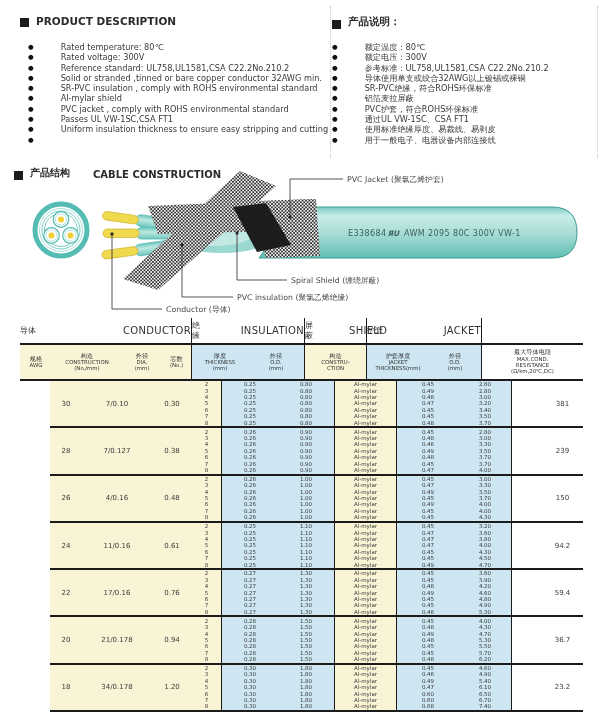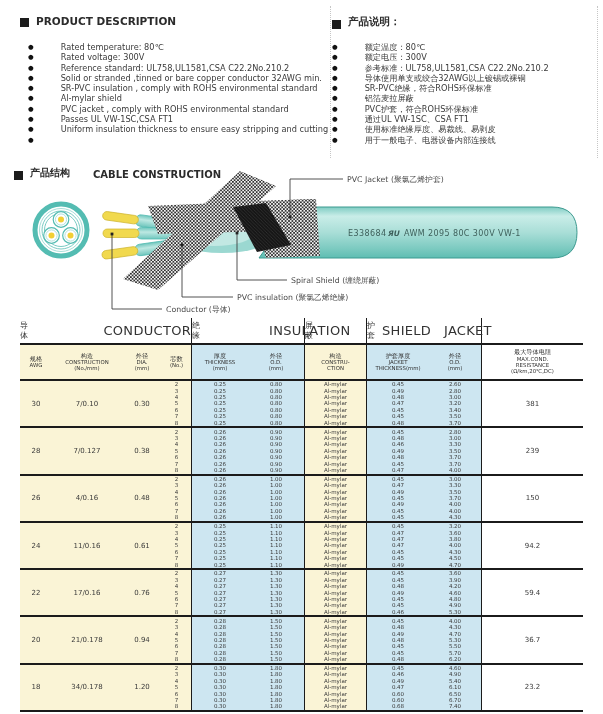--- a/index.html
+++ b/index.html
@@ -25,30 +25,30 @@
   .ul-mark-text { font-size:7.5px; font-weight:bold; font-style:italic; fill:#3e605b; }
 
   
   #spec-table { position:absolute; left:20px; top:318px; width:563px; }
   .ghead { display:grid; grid-template-columns:172px 113px 62px 115px 101px;
            height:27px; border-bottom:2px solid #1b1b1b; background:#fff; }
   .gcell { display:flex; flex-direction:row; align-items:center; justify-content:space-between;
            border-right:1px solid #1b1b1b;gap:36px; }
   .gcell.last { border-right:none; }
   .g-zh { font-size:8px; line-height:10px; color:#333; }
-  .g-en { font-size:13px; line-height:9px; color:#333; letter-spacing:0.3px;margin-left:33px; }
+  .g-en { font-size:10px; line-height:9px; color:#333; letter-spacing:0.3px; }
 
   .shead { display:grid; grid-template-columns:32px 70px 40px 30px 56px 57px 62px 62px 53px 101px;
            height:36px; border-bottom:2px solid #1b1b1b; }
   .shcell { display:flex; flex-direction:column; align-items:center; justify-content:center; overflow:hidden; }
   .shline { font-size:5.4px; line-height:6.3px; color:#333; white-space:nowrap; text-align:center; }
   .shcell .shline:first-child { font-size:6.2px; }
 
   .trow { display:grid; grid-template-columns:32px 70px 40px 30px 56px 57px 62px 62px 53px 101px;
-          height:47.3px; border-bottom:2px solid #1b1b1b; }
+          height:47.3px; border-bottom:2px solid #1b1b1b;margin-left:30px; }
   .tcell { overflow:hidden; }
   .tcell.single { display:flex; align-items:center; justify-content:center;
                   font-size:7px; color:#3a3a3a; }
   .tcell.multi { display:flex; flex-direction:column; justify-content:center; }
   .subline { font-size:5.5px; line-height:6.4px; text-align:center; color:#3a3a3a; white-space:nowrap; }
 
   .y { background:#FAF4D6; }
   .b { background:#CDE6F1; }
   .w { background:#ffffff; }
   .br { border-right:1px solid #1b1b1b; }

